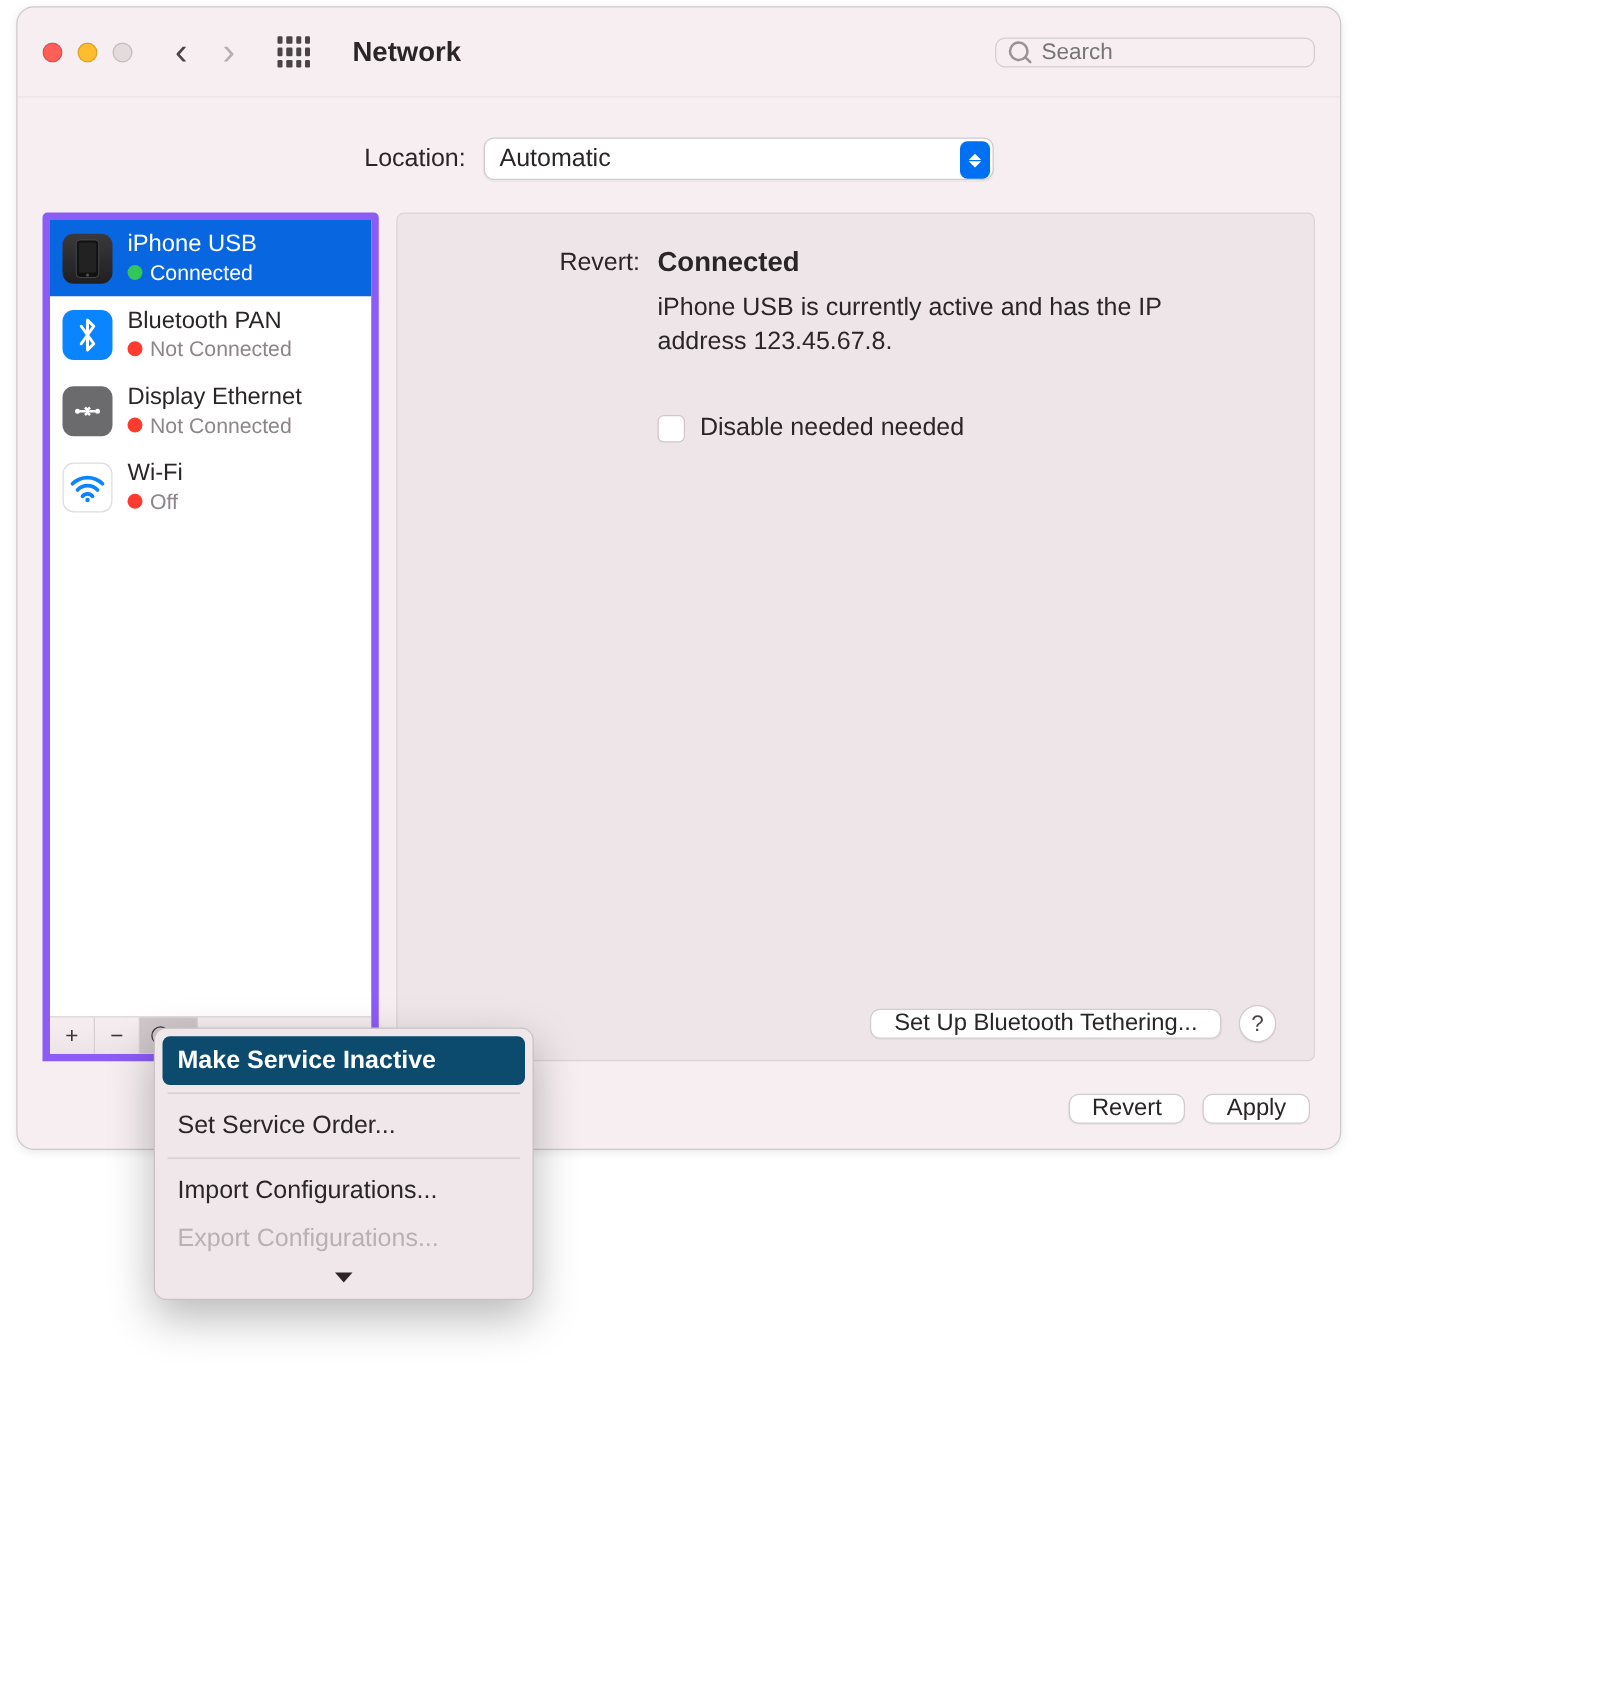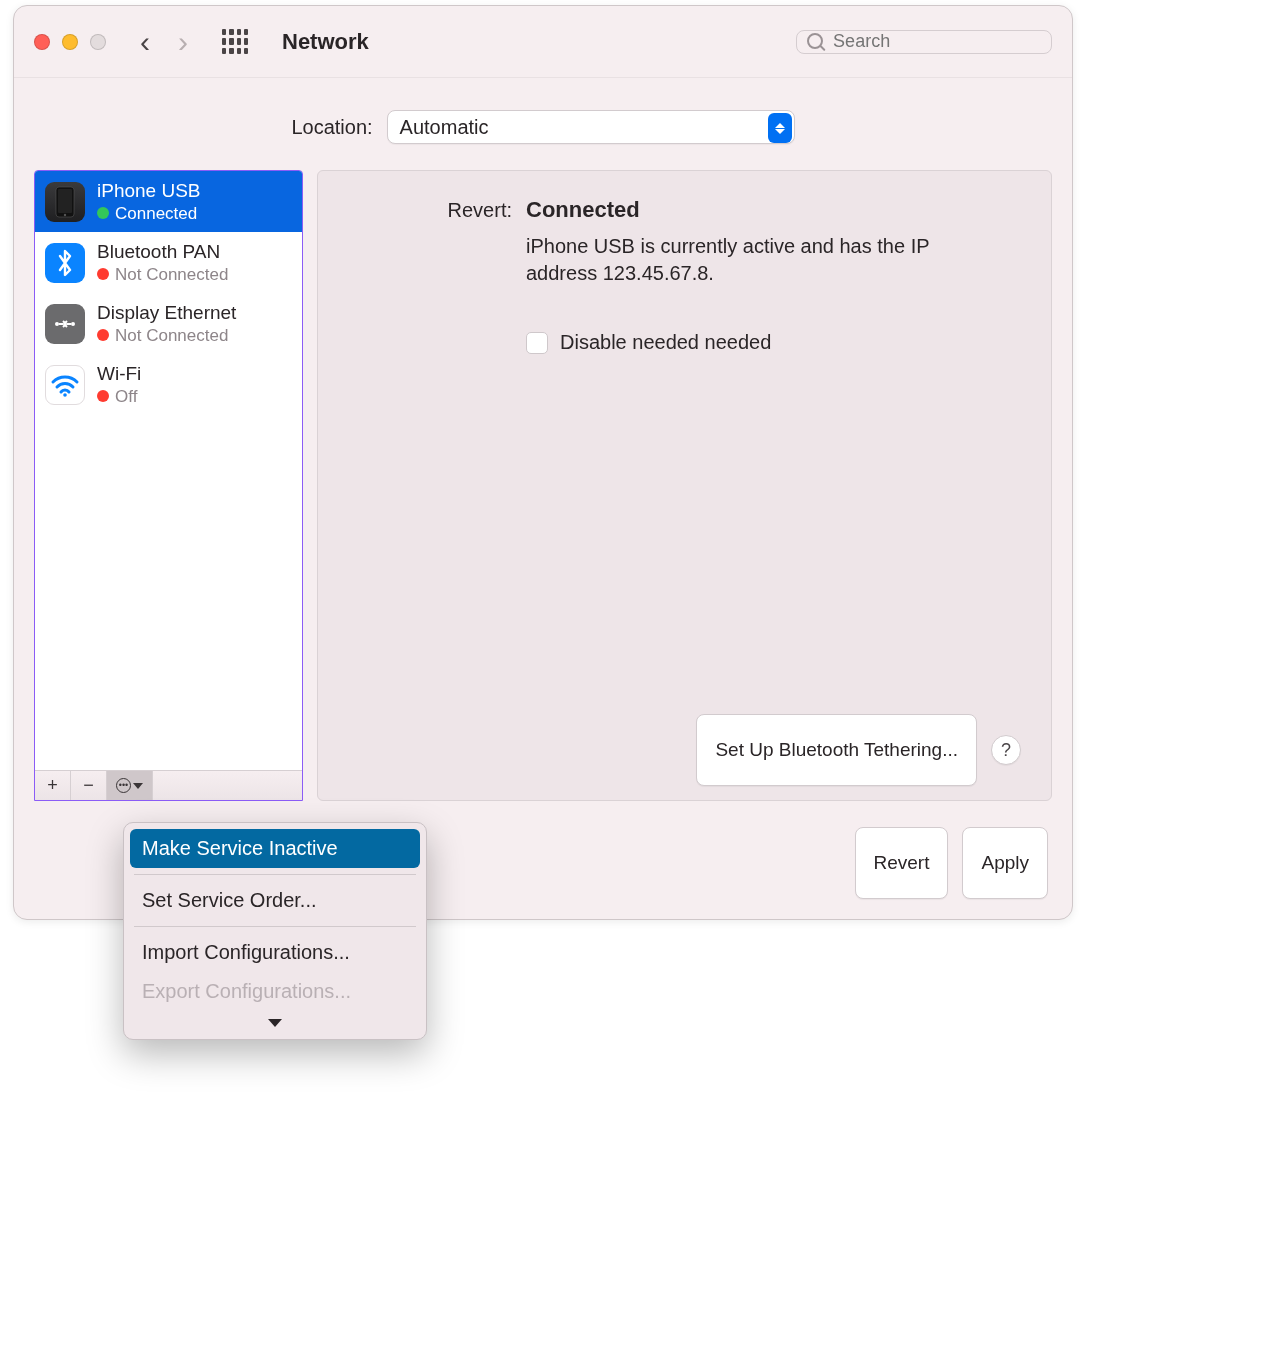--- a/index.html
+++ b/index.html
@@ -127,21 +127,21 @@
   .stepper::before { border-bottom: 5px solid #fff; }
   .stepper::after { border-top: 5px solid #fff; }
 
   .body {
     flex: 1; display: flex; gap: 14px;
     padding: 0 20px 14px 20px;
   }
   .sidebar {
     width: 269px;
     background: #fff;
-    border: 1px solid #8b5cf6;
+    border: 6px solid #8b5cf6;
     border-radius: 4px 4px 0 0;
     display: flex; flex-direction: column;
     overflow: hidden;
   }
   .service-list { flex: 1; overflow: auto; }
   .service {
     display: flex; align-items: center; gap: 12px;
     padding: 8px 10px 8px 10px;
     cursor: default;
   }
@@ -214,21 +214,21 @@
     width: 22px; height: 22px; background: #fff; border: 1px solid #cfc8cb; border-radius: 5px;
   }
   .check-label { font-size: 20px; color: #2a2527; }
   .detail-bottom {
     margin-top: auto;
     display: flex; align-items: center; justify-content: flex-end; gap: 14px;
     padding-top: 10px;
   }
   .pill-btn {
     background: #fff; border: 1px solid #d2cbce; border-radius: 8px;
-    padding: 24px 18px; font-size: 19px; color: #2a2527;
+    padding: 0 18px; font-size: 19px; color: #2a2527;
     box-shadow: 0 1px 1px rgba(0,0,0,0.05);
     cursor: default;
   }
   .help-btn {
     width: 30px; height: 30px; border-radius: 50%;
     background: #fff; border: 1px solid #d2cbce;
     display: flex; align-items: center; justify-content: center;
     font-size: 18px; color: #4a4548;
     box-shadow: 0 1px 1px rgba(0,0,0,0.05);
   }
@@ -251,21 +251,21 @@
     z-index: 50;
   }
   .menu-item {
     font-size: 20px; color: #2a2527;
     padding: 8px 12px;
     border-radius: 6px;
     cursor: default;
     white-space: nowrap;
   }
   .menu-item.disabled { color: #b9b0b4; }
-  .menu-item.selected { background: #0369a1; color: #fff; }
+  .menu-item.selected { background: #0c4a6e; color: #fff; font-weight: bold; }
   .menu-sep {
     height: 1px; background: #d1c9cc; margin: 6px 4px;
   }
   .menu-chev {
     text-align: center; padding: 2px 0 2px;
   }
   .menu-chev span {
     display: inline-block;
     width: 0; height: 0;
     border-left: 7px solid transparent;

